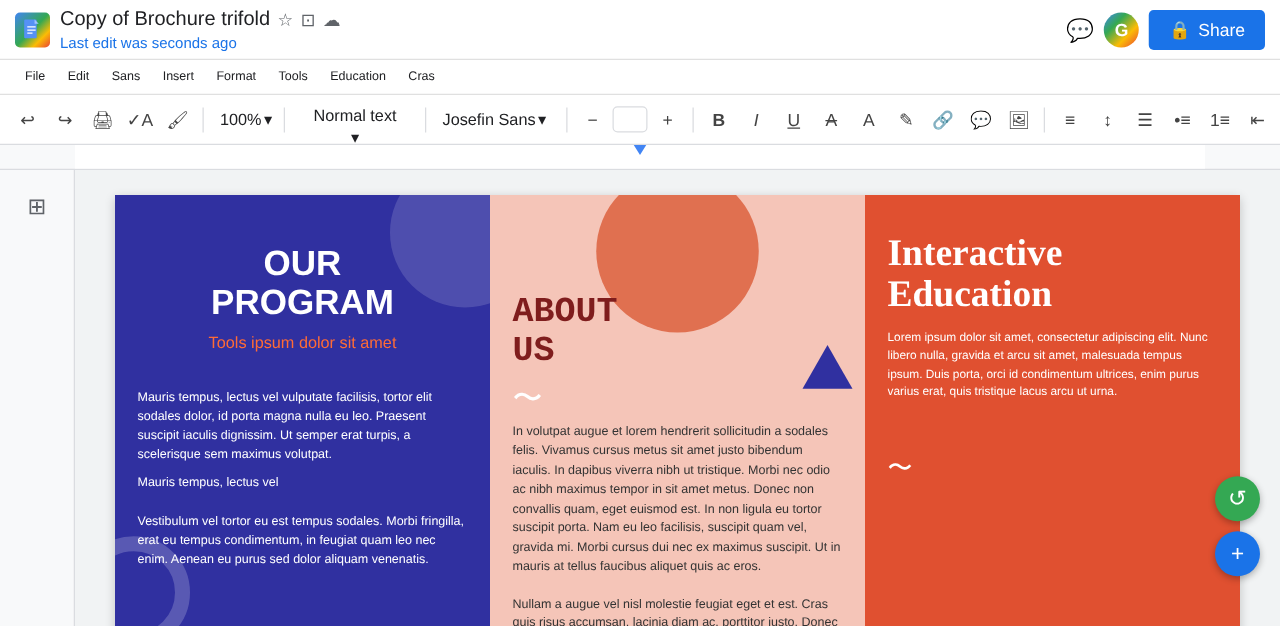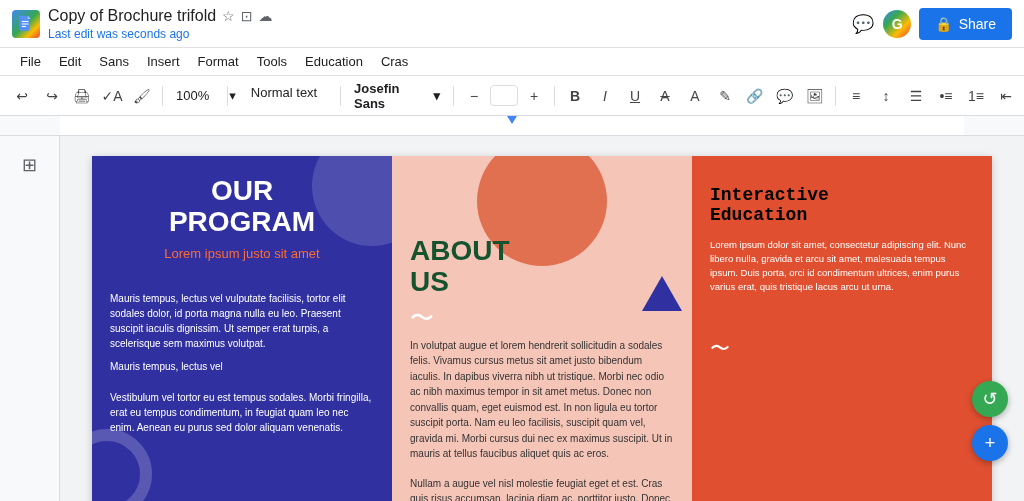--- a/index.html
+++ b/index.html
@@ -34,21 +34,21 @@
     
     #menu-bar {
       background: #fff;
       height: 28px;
       display: flex;
       align-items: center;
       padding: 0 12px;
       gap: 2px;
       border-bottom: 1px solid #e0e0e0;
     }
-    .menu-item { font-size: 13px; color: #202124; padding: 2px 8px; border-radius: 4px; cursor: pointer; }
+    .menu-item { font-size: 10px; color: #202124; padding: 2px 8px; border-radius: 4px; cursor: pointer; }
 
     
     #toolbar {
       background: #fff;
       height: 40px;
       display: flex;
       align-items: center;
       padding: 0 8px;
       gap: 2px;
       border-bottom: 1px solid #dadce0;
@@ -57,28 +57,28 @@
     }
     .toolbar-btn {
       background: none; border: none; cursor: pointer;
       width: 28px; height: 28px;
       display: flex; align-items: center; justify-content: center;
       border-radius: 4px; font-size: 14px; color: #444;
       flex-shrink: 0;
     }
     .toolbar-separator { width: 1px; height: 20px; background: #dadce0; margin: 0 4px; flex-shrink: 0; }
     .toolbar-dropdown {
-      display: flex; align-items: center; gap: 20px;
+      display: flex; align-items: center; gap: 2px;
       background: none; border: 1px solid transparent; border-radius: 4px;
       padding: 2px 6px; cursor: pointer; font-size: 13px; color: #202124;
       height: 28px; flex-shrink: 0;
     }
     .zoom-select { width: 52px; }
     .style-select { width: 100px; flex-direction: column; }
-    .font-select { width: 100px; font-weight: bold; }
+    .font-select { width: 100px; }
     .font-size-input { width: 28px; text-align: center; border: 1px solid #dadce0; border-radius: 4px; font-size: 13px; padding: 2px 0; }
     .toolbar-bold { font-weight: bold; }
     .toolbar-italic { font-style: italic; }
     .toolbar-underline { text-decoration: underline; }
 
     
     #ruler {
       height: 20px;
       background: #f8f9fa;
       border-bottom: 1px solid #dadce0;
@@ -166,20 +166,21 @@
       width: 90px; height: 90px;
       border: 12px solid rgba(255,255,255,0.2);
       border-radius: 50%;
     }
     #panel1-title {
       color: #fff;
       font-size: 28px;
       font-weight: 800;
       text-align: center;
       line-height: 1.1;
+      margin-top: 20px;
       z-index: 1;
       font-family: 'Arial Black', Arial, sans-serif;
     }
     #panel1-subtitle {
       color: #ff6b35;
       font-size: 13px;
       text-align: center;
       margin-top: 8px;
       z-index: 1;
       font-weight: 500;
@@ -224,28 +225,28 @@
     }
     #panel2-triangle {
       position: absolute;
       top: 120px; right: 10px;
       width: 0; height: 0;
       border-left: 20px solid transparent;
       border-right: 20px solid transparent;
       border-bottom: 35px solid #3030a0;
     }
     #panel2-title {
-      color: #14532d;
+      color: #7f1d1d;
       font-size: 28px;
       font-weight: 800;
       text-align: left;
       line-height: 1.1;
       margin-top: 60px;
       z-index: 1;
-      font-family: Liberation Sans, sans-serif;
+      font-family: Liberation Mono, monospace;
     }
     #panel2-wavy {
       font-size: 24px;
       color: #fff;
       margin-top: 4px;
       z-index: 1;
     }
     #panel2-body {
       color: #333;
       font-size: 10px;
@@ -263,27 +264,27 @@
 
     
     #panel3 {
       background: #e05030;
       display: flex;
       flex-direction: column;
       padding: 20px 18px;
       position: relative;
     }
     #panel3-title {
-      color: #000000;
-      font-size: 18px;
+      color: #ffffff;
+      font-size: 30px;
       font-weight: 800;
       line-height: 1.1;
       margin-top: 10px;
       z-index: 1;
-      font-family: Liberation Mono, monospace;
+      font-family: Liberation Serif, serif;
     }
     #panel3-body {
       color: #fff;
       font-size: 9.5px;
       line-height: 1.5;
       margin-top: 12px;
       z-index: 1;
     }
     #panel3-wavy {
       color: #fff;
@@ -420,21 +421,21 @@
   </div>
 
   <div id="canvas-area">
     <div id="document">
 
       <div id="panel1" class="panel">
         <div id="panel1-circle-top"></div>
         <div id="panel1-circle-left"></div>
 
         <div id="panel1-title">OUR<br>PROGRAM</div>
-        <div id="panel1-subtitle">Lorem ipsum justo sit amet</div>
+        <div id="panel1-subtitle">Tools ipsum dolor sit amet</div>
         <div id="panel1-body1">Mauris tempus, lectus vel vulputate facilisis, tortor elit sodales dolor, id porta magna nulla eu leo. Praesent suscipit iaculis dignissim. Ut semper erat turpis, a scelerisque sem maximus volutpat.</div>
         <div id="panel1-body3">Mauris tempus, lectus vel</div>
         <div id="panel1-body2">Vestibulum vel tortor eu est tempus sodales. Morbi fringilla, erat eu tempus condimentum, in feugiat quam leo nec enim. Aenean eu purus sed dolor aliquam venenatis.</div>
       </div>
 
       <div id="panel2" class="panel">
         <div id="panel2-circle"></div>
         <div id="panel2-triangle"></div>
         <div id="panel2-title">ABOUT<br>US</div>
         <div id="panel2-wavy">〜</div>

